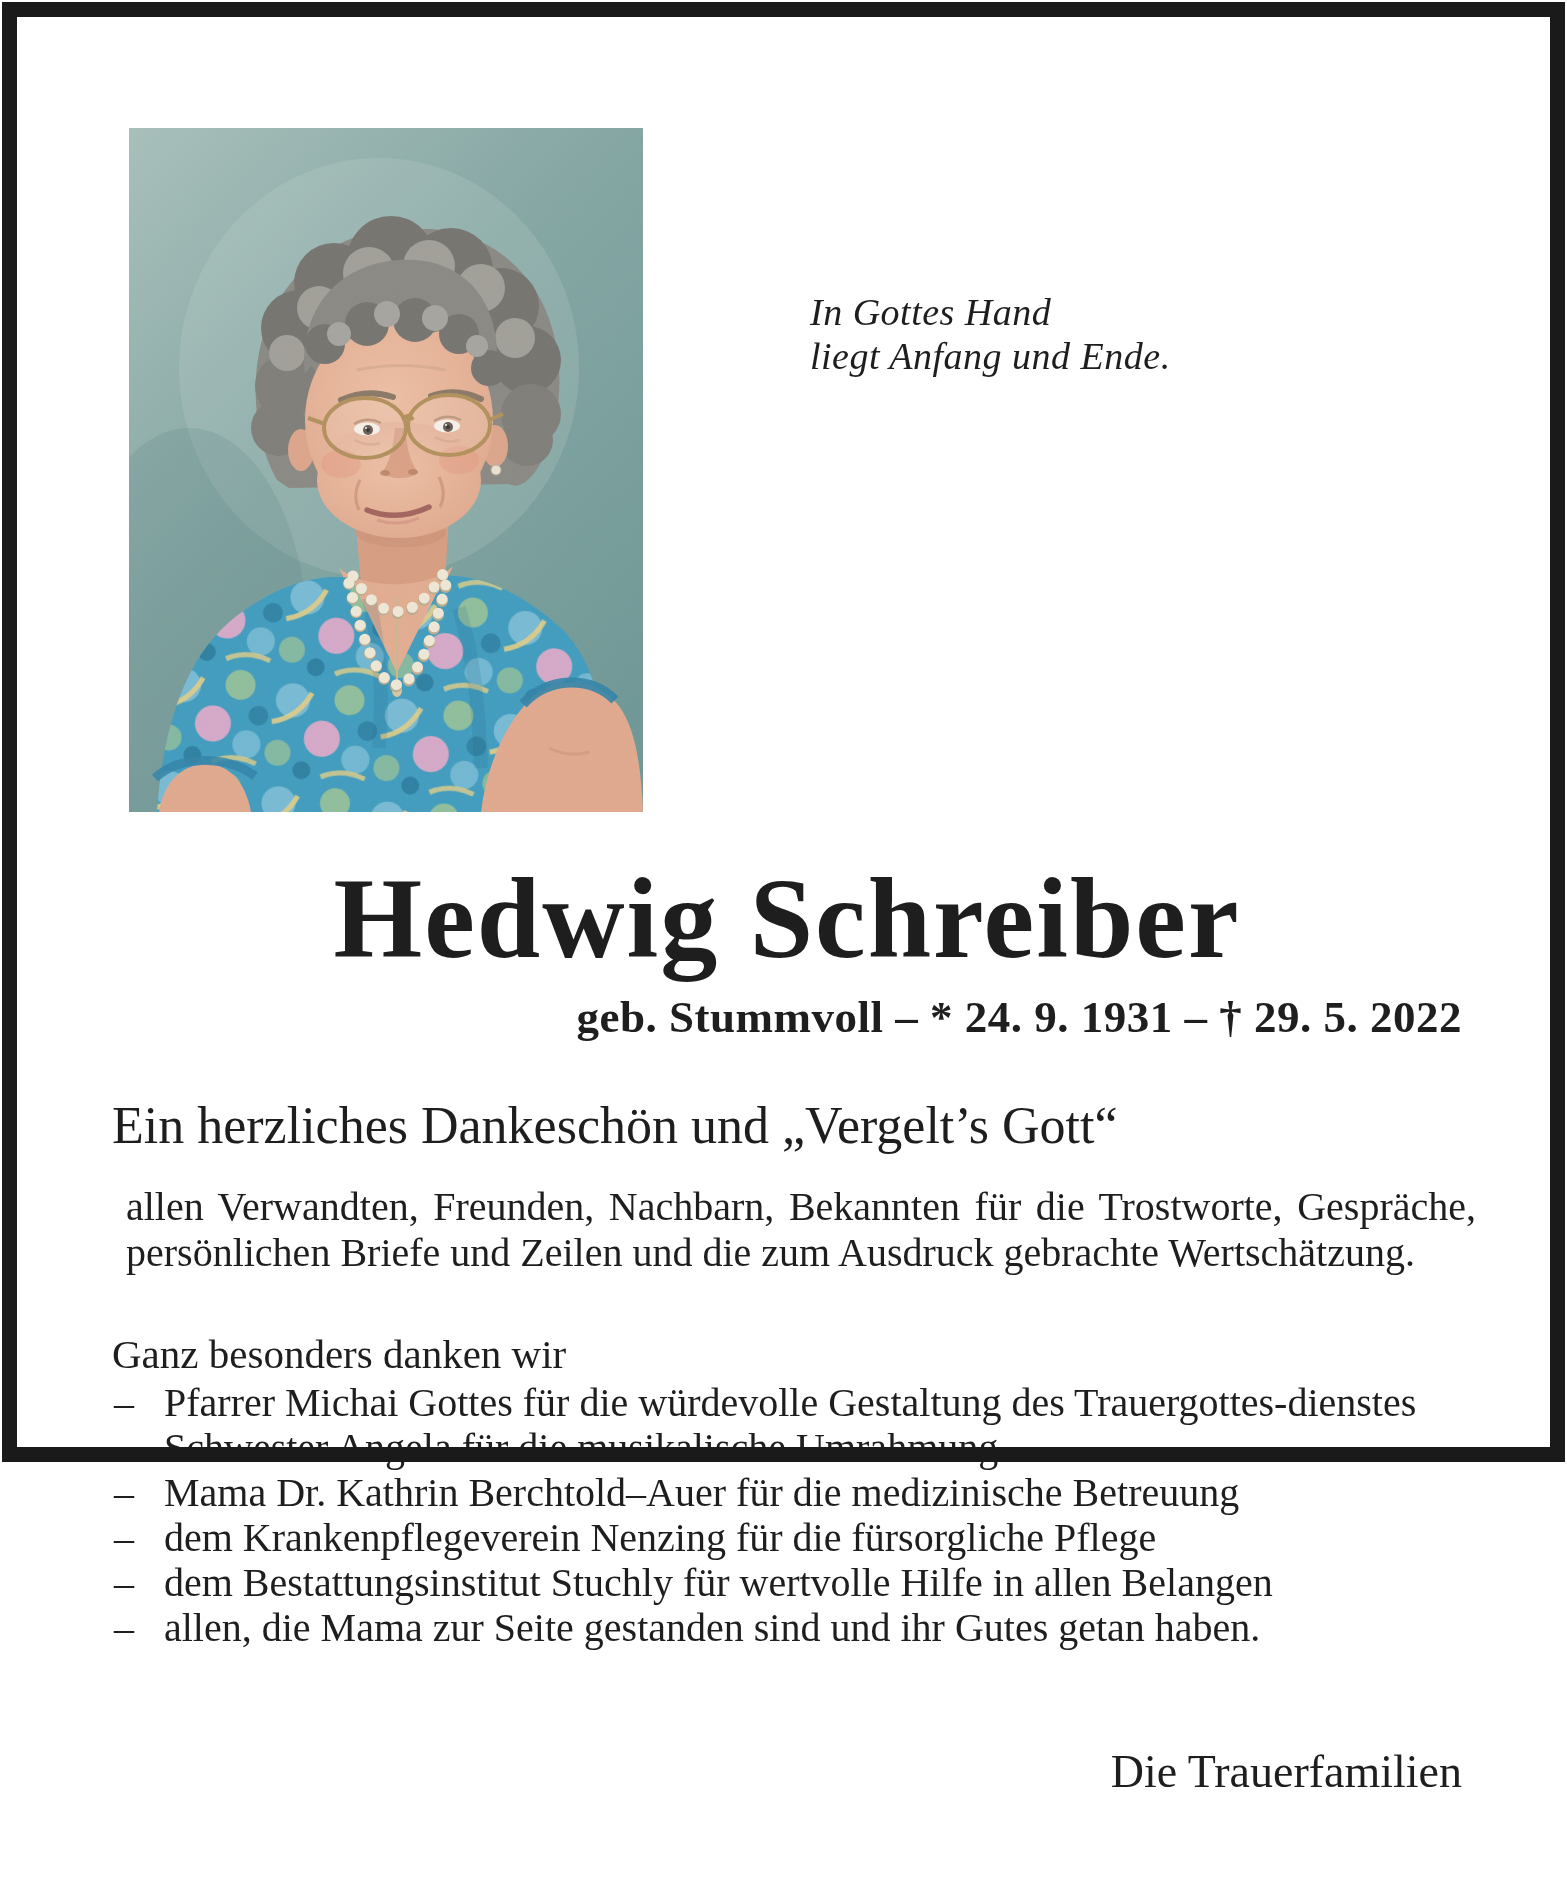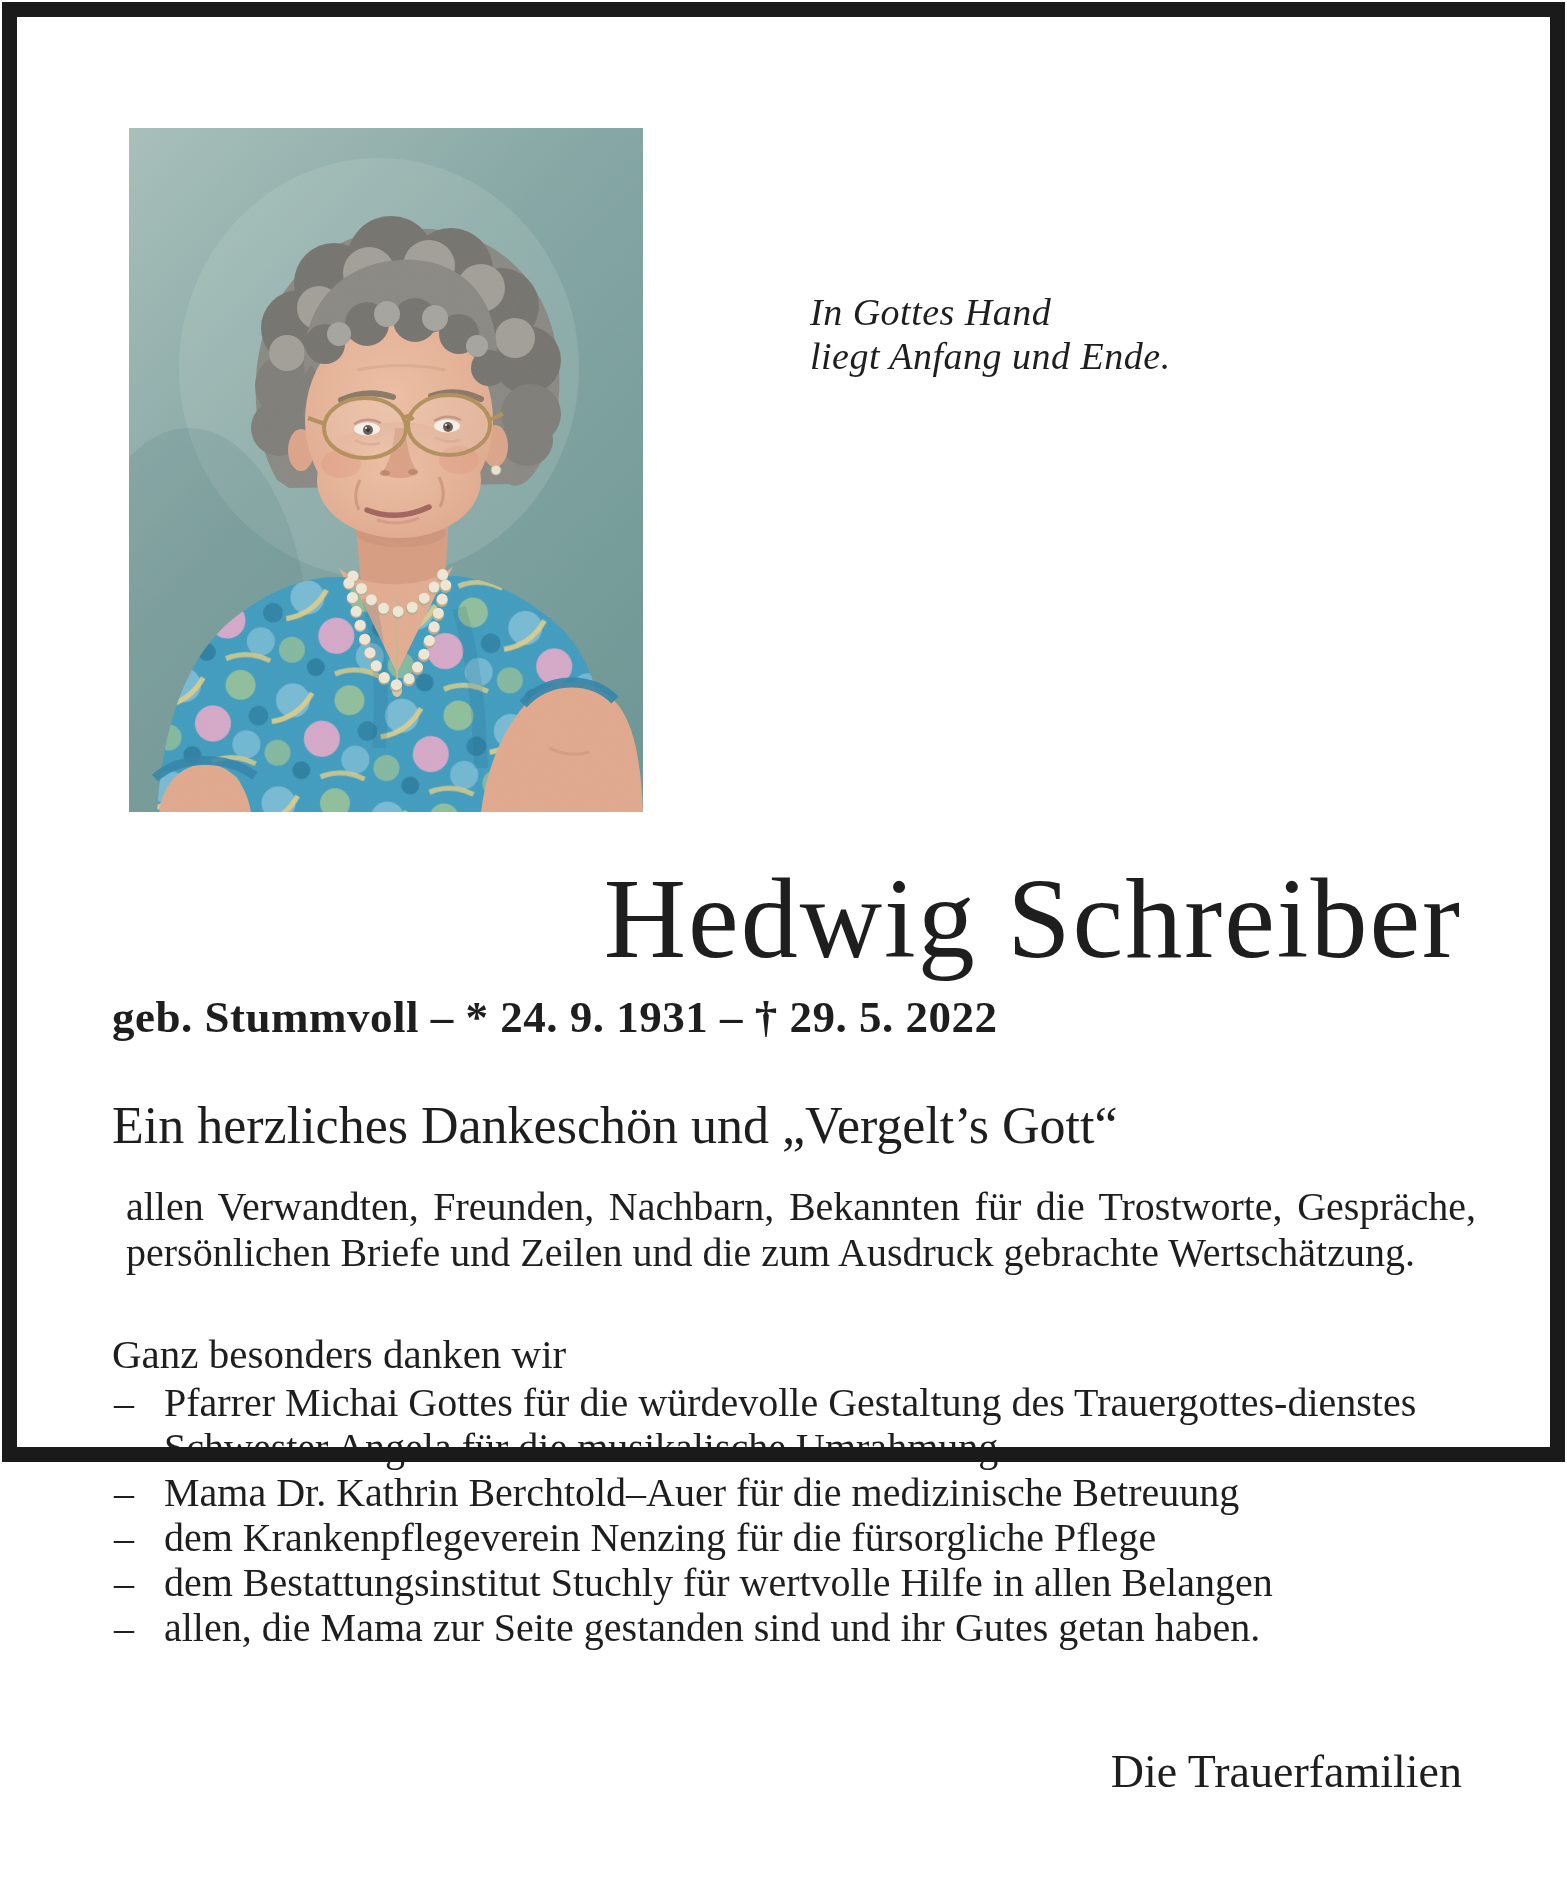--- a/index.html
+++ b/index.html
@@ -45,33 +45,33 @@
     line-height: 44px;
     letter-spacing: 0.5px;
     white-space: nowrap;
   }
   .name {
     position: absolute;
     left: 112px;
     top: 858px;
     width: 1350px;
     margin: 0;
-    text-align: right;
-    font-weight: normal;
+    text-align: center;
+    font-weight: bold;
     font-size: 114px;
     line-height: 122px;
     letter-spacing: 2px;
     white-space: nowrap;
   }
   .subtitle {
     position: absolute;
     left: 112px;
     top: 991px;
     width: 1350px;
-    text-align: left;
+    text-align: right;
     font-weight: bold;
     font-size: 45px;
     line-height: 52px;
     letter-spacing: 0.5px;
     white-space: nowrap;
   }
   .heading {
     position: absolute;
     left: 112px;
     top: 1096px;

